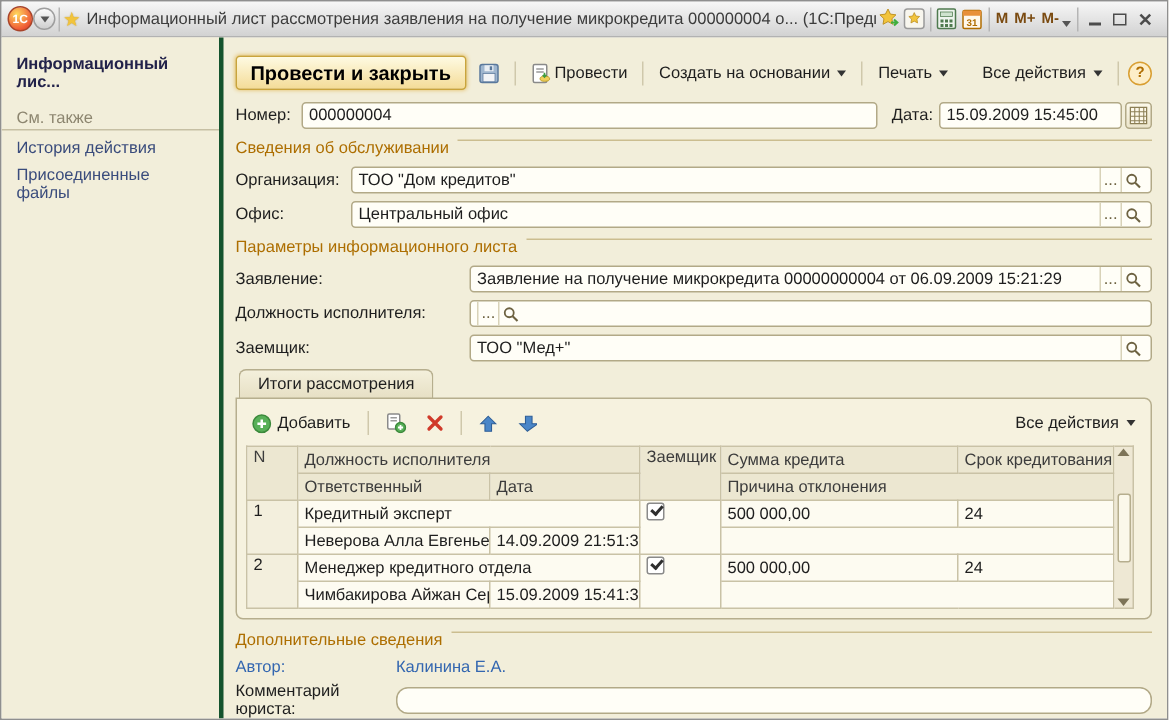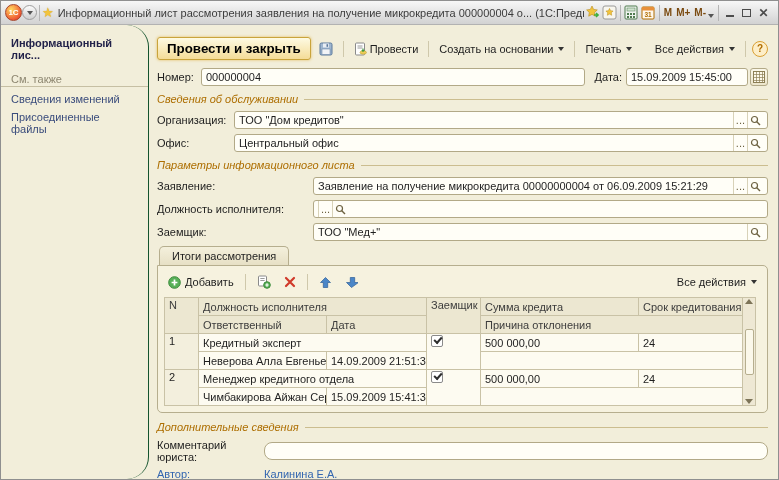--- a/index.html
+++ b/index.html
@@ -24,21 +24,21 @@
   .tb-title { flex:1; color:#3c3c3c; white-space:nowrap; overflow:hidden; text-overflow:clip; padding:0 4px; }
   .tb-ico { width:17px; height:17px; display:flex; align-items:center; justify-content:center; }
   .membtn { color:#7a4a10; font-weight:bold; font-size:10px; padding:0 2px; }
   .winctl { width:17px; height:14px; display:flex; align-items:center; justify-content:center; color:#4c4c4c; }
   .minbar { width:8px; height:2px; background:#4c4c4c; margin-top:6px; }
   .maxbox { width:9px; height:8px; border:1.5px solid #4c4c4c; }
   .closex { font-size:12px; font-weight:bold; color:#4c4c4c; line-height:1; }
 
   
   .content { flex:1; display:flex; background:#f2eeda; min-height:0; }
-  .sidebar { width:148px; flex:0 0 148px; border-right:1px solid #14532d; padding-top:9px; background:#f2eeda;border-radius:22px; }
+  .sidebar { width:148px; flex:0 0 148px; border-right:3px solid #14532d; padding-top:9px; background:#f2eeda; }
   .sb-active { font-weight:bold; color:#22224a; padding:3px 10px 6px; }
   .sb-group { color:#8d8670; padding:6px 10px 1px; border-bottom:1px solid #c6bfa3; margin:0 0 3px 0; }
   .sb-link { color:#3a4c7c; padding:3px 10px; cursor:pointer; }
 
   .main { flex:1; padding:4px 10px 0 8px; display:flex; flex-direction:column; min-width:0; }
   .form-title { color:#ad6e00; font-weight:bold; font-size:13px; white-space:nowrap; overflow:hidden; margin:2px 0 4px; }
 
   
   .cmdbar { display:flex; align-items:center; gap:4px; margin:2px 0 8px; }
   .btn-primary { background:linear-gradient(#fefae2,#f4dc98); border:1px solid #c9a43c; border-radius:3px;
@@ -58,21 +58,21 @@
   .lab-prm { width:156px; }
   .lab-btm { width:107px; }
   .field { flex:1; min-width:0; height:18px; background:#fffef7; border:1px solid #b2a987; border-radius:3px;
            display:flex; align-items:center; padding:0 4px; overflow:hidden; }
   .field .val { flex:1; white-space:nowrap; overflow:hidden; }
   .inbtn { flex:0 0 auto; color:#6d6241; padding:0 2px; display:flex; align-items:center; cursor:pointer; border-left:1px solid #d8d2b8; height:100%; }
   .calbtn { width:18px; height:18px; margin-left:2px; border:1px solid #b2a987; border-radius:3px;
             background:linear-gradient(#fbf8ea,#ece5cb); display:flex; align-items:center; justify-content:center; cursor:pointer; }
   .datefield { flex:0 0 122px; }
 
-  .group { display:flex; align-items:center; margin:2px 0 6px;font-style:italic; }
+  .group { display:flex; margin:2px 0 6px; }
   .group .gl { color:#ad6e00; white-space:nowrap; }
   .group .line { flex:1; height:1px; background:#cbbd8f; margin-left:6px; }
 
   
   .tabs { display:flex; gap:3px; margin-top:2px; padding-left:2px; }
   .tab { padding:3px 12px 4px; border:1px solid #b6ae8e; border-bottom:none; border-radius:5px 5px 0 0;
          background:linear-gradient(#f4f0dc,#e6dfc4); cursor:pointer; }
   .tab.active { background:#f6f2df; font-weight:normal; position:relative; z-index:2; box-shadow:0 1px 0 #f6f2df; }
   .panel { border:1px solid #b6ae8e; border-radius:0 5px 5px 5px; background:#f6f2df; padding:4px 6px 6px; margin-top:-1px; }
 
@@ -165,21 +165,21 @@
     <div class="winctl">
         <span class="closex">✕</span>
       </div>
   </div>
 
   <div class="content">
 
     <div class="sidebar">
       <div class="sb-active">Информационный лис...</div>
       <div class="sb-group">См. также</div>
-      <div class="sb-link">Сведения изменений</div>
+      <div class="sb-link">История действия</div>
       <div class="sb-link">Присоединенные файлы</div>
     </div>
 
     <div class="main">
       <div class="form-title">Информационный лист рассмотрения заявления на получение микрокредита 00000...</div>
 
       <div class="cmdbar">
         <button class="btn-primary">Провести и закрыть</button>
         <div class="icobtn">
           <svg width="14" height="14" viewBox="0 0 14 14">
@@ -417,27 +417,27 @@
             <div class="sc-arrow-dn"></div>
           </div>
         </div>
       </div>
 
       <div class="group" style="margin-top:8px;">
         <span class="gl">Дополнительные сведения</span>
         <div class="line"></div>
       </div>
 
+      <div class="frow" style="margin-bottom:4px;">
+        <span class="flabel lab-btm lab-blue">Автор:</span>
+        <span class="link">Калинина Е.А.</span>
+      </div>
+
       <div class="frow">
         <span class="flabel lab-btm">Комментарий юриста:</span>
         <div class="field comment-field">
             <span class="val"></span>
           </div>
       </div>
 
-      <div class="frow" style="margin-bottom:4px;">
-        <span class="flabel lab-btm lab-blue">Автор:</span>
-        <span class="link">Калинина Е.А.</span>
-      </div>
-
     </div>
   </div>
 </div>
 
 </body></html>

